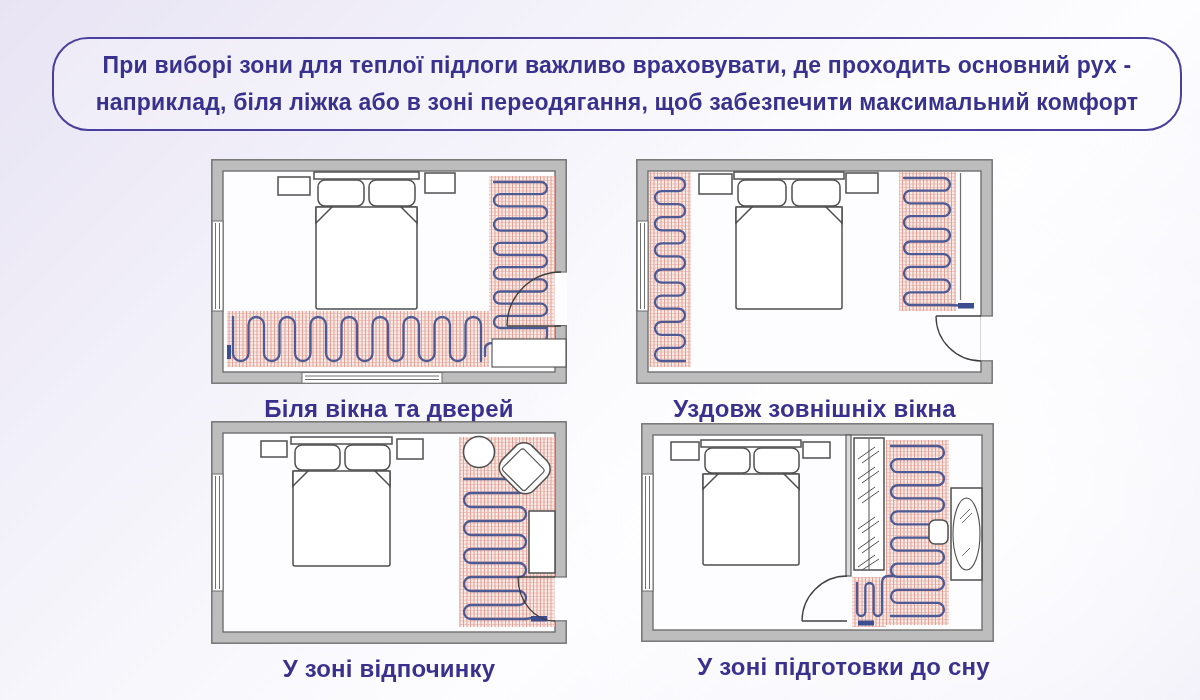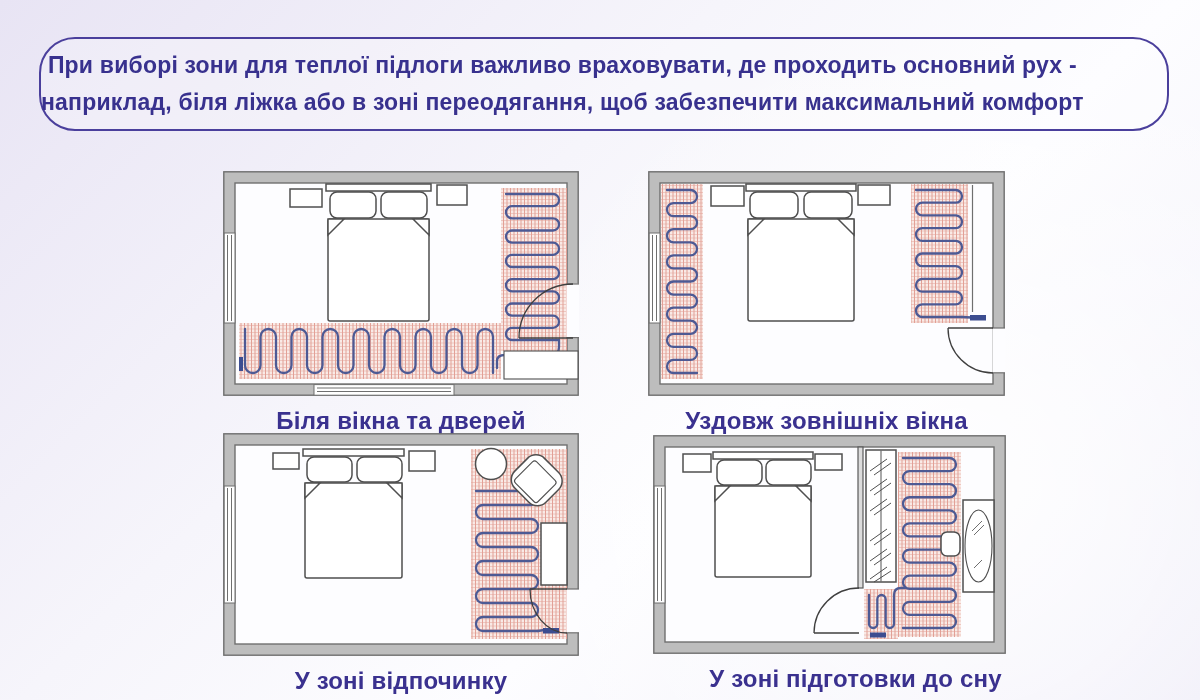--- a/index.html
+++ b/index.html
@@ -6,30 +6,30 @@
   body{
     width:1200px;height:700px;
     font-family:"Liberation Sans",sans-serif;
     background:
       radial-gradient(circle at 80% 70%, rgba(255,255,255,.9) 0%, rgba(255,255,255,0) 45%),
       linear-gradient(135deg,#e8e4f4 0%,#f6f5fb 38%,#fdfdff 62%,#eeecf8 100%);
     overflow:hidden;
   }
   .stage{position:relative;width:1200px;height:700px;}
   .header-box{
-    position:absolute;left:39px;top:37px;width:1130px;height:94px;
+    position:absolute;left:52px;top:37px;width:1130px;height:94px;
     box-sizing:border-box;border:2px solid #4a3f9c;border-radius:36px;
-    display:flex;align-items:center;
+    display:flex;align-items:center;justify-content:center;
     background:rgba(255,255,255,0.22);
   }
   .header-text{
     margin:0;color:#38318e;font-size:23px;font-weight:600;
     line-height:1.62;text-align:center;white-space:pre-line;letter-spacing:.2px;
   }
-  figure.plan{position:absolute;margin:16px;}
+  figure.plan{position:absolute;margin:4px;}
   .caption{
     margin-top:7px;text-align:center;color:#3a318f;
     font-size:24px;font-weight:600;letter-spacing:.2px;
   }
   
   .wall{fill:#bdbdbd;stroke:#6f6f6f;stroke-width:1.4;}
   .floor{fill:#fdfdff;stroke:#6f6f6f;stroke-width:1.4;}
   .furn{fill:#ffffff;stroke:#4f4f4f;stroke-width:1.5;}
   .furn-thin{fill:#ffffff;stroke:#4f4f4f;stroke-width:1.1;}
   .cable{fill:none;stroke:#4d5a94;stroke-width:2.3;stroke-linejoin:round;stroke-linecap:round;}

